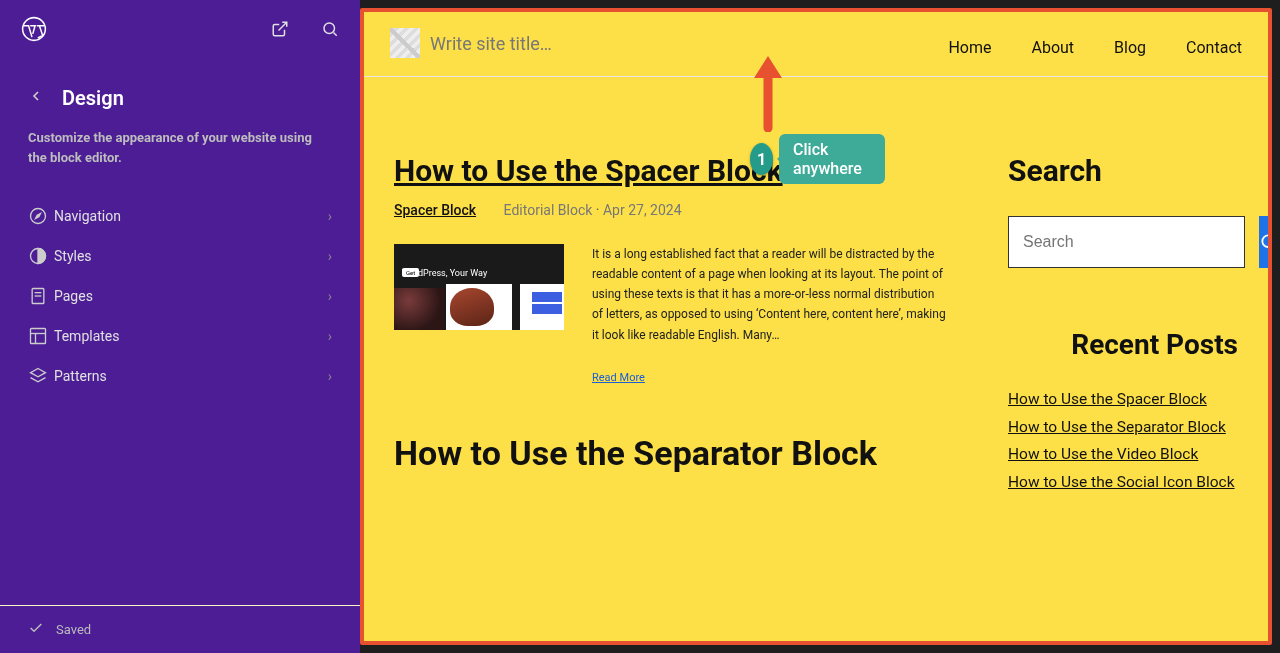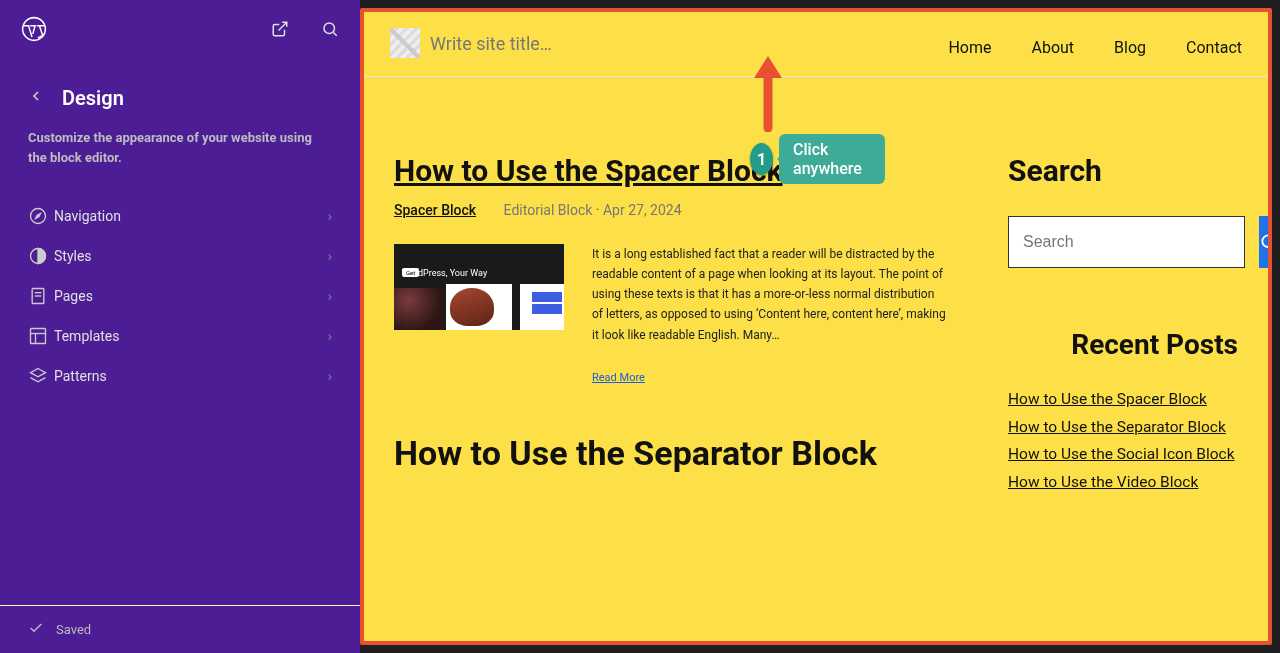--- a/index.html
+++ b/index.html
@@ -355,22 +355,22 @@
                   <circle cx="11" cy="11" r="7"></circle>
                   <line x1="21" y1="21" x2="16.65" y2="16.65"></line>
                 </svg>
             </div>
           </div>
 
           <div class="recent">
             <h3>Recent Posts</h3>
             <a>How to Use the Spacer Block</a>
             <a>How to Use the Separator Block</a>
+            <a>How to Use the Video Block</a>
             <a>How to Use the Social Icon Block</a>
-            <a>How to Use the Video Block</a>
           </div>
         </div>
       </div>
 
     </div>
 
     <div class="annot">
       <svg class="arrow-svg" width="36" height="76">
         <line x1="18" y1="14" x2="18" y2="72" stroke="#e8512f" stroke-width="9" stroke-linecap="round"></line>
         <polygon points="18,0 4,22 32,22" fill="#e8512f"></polygon>

